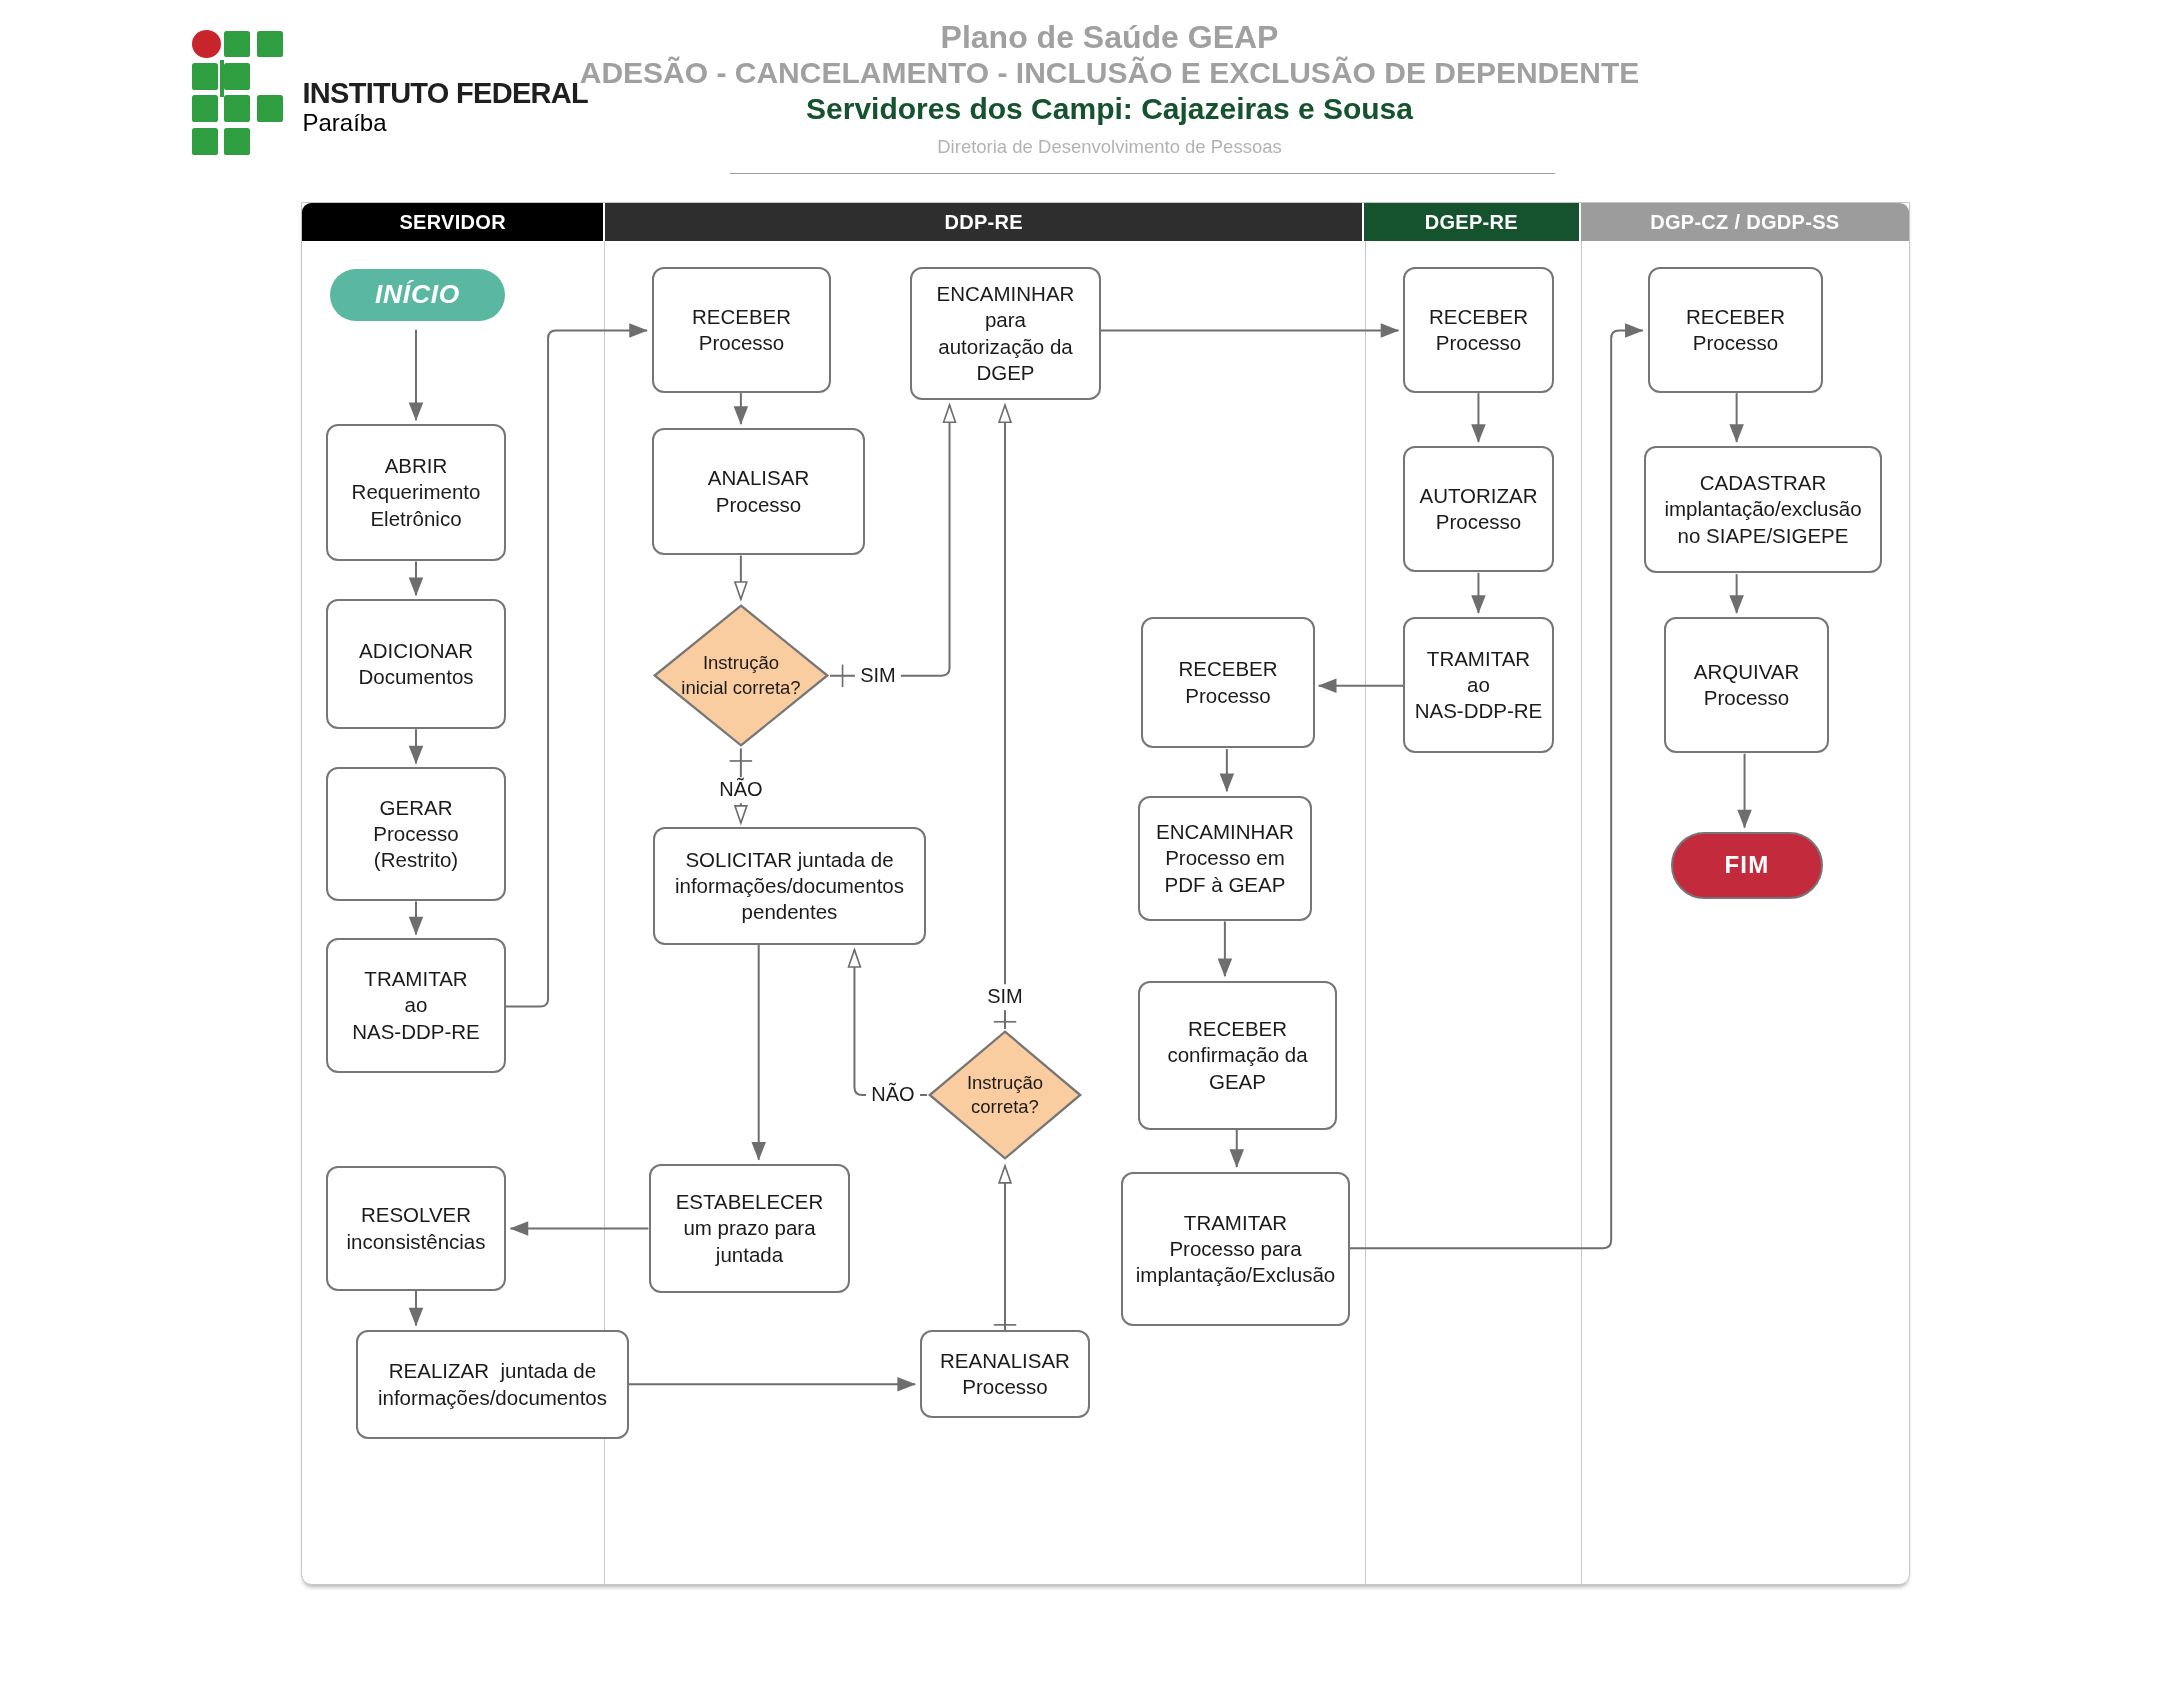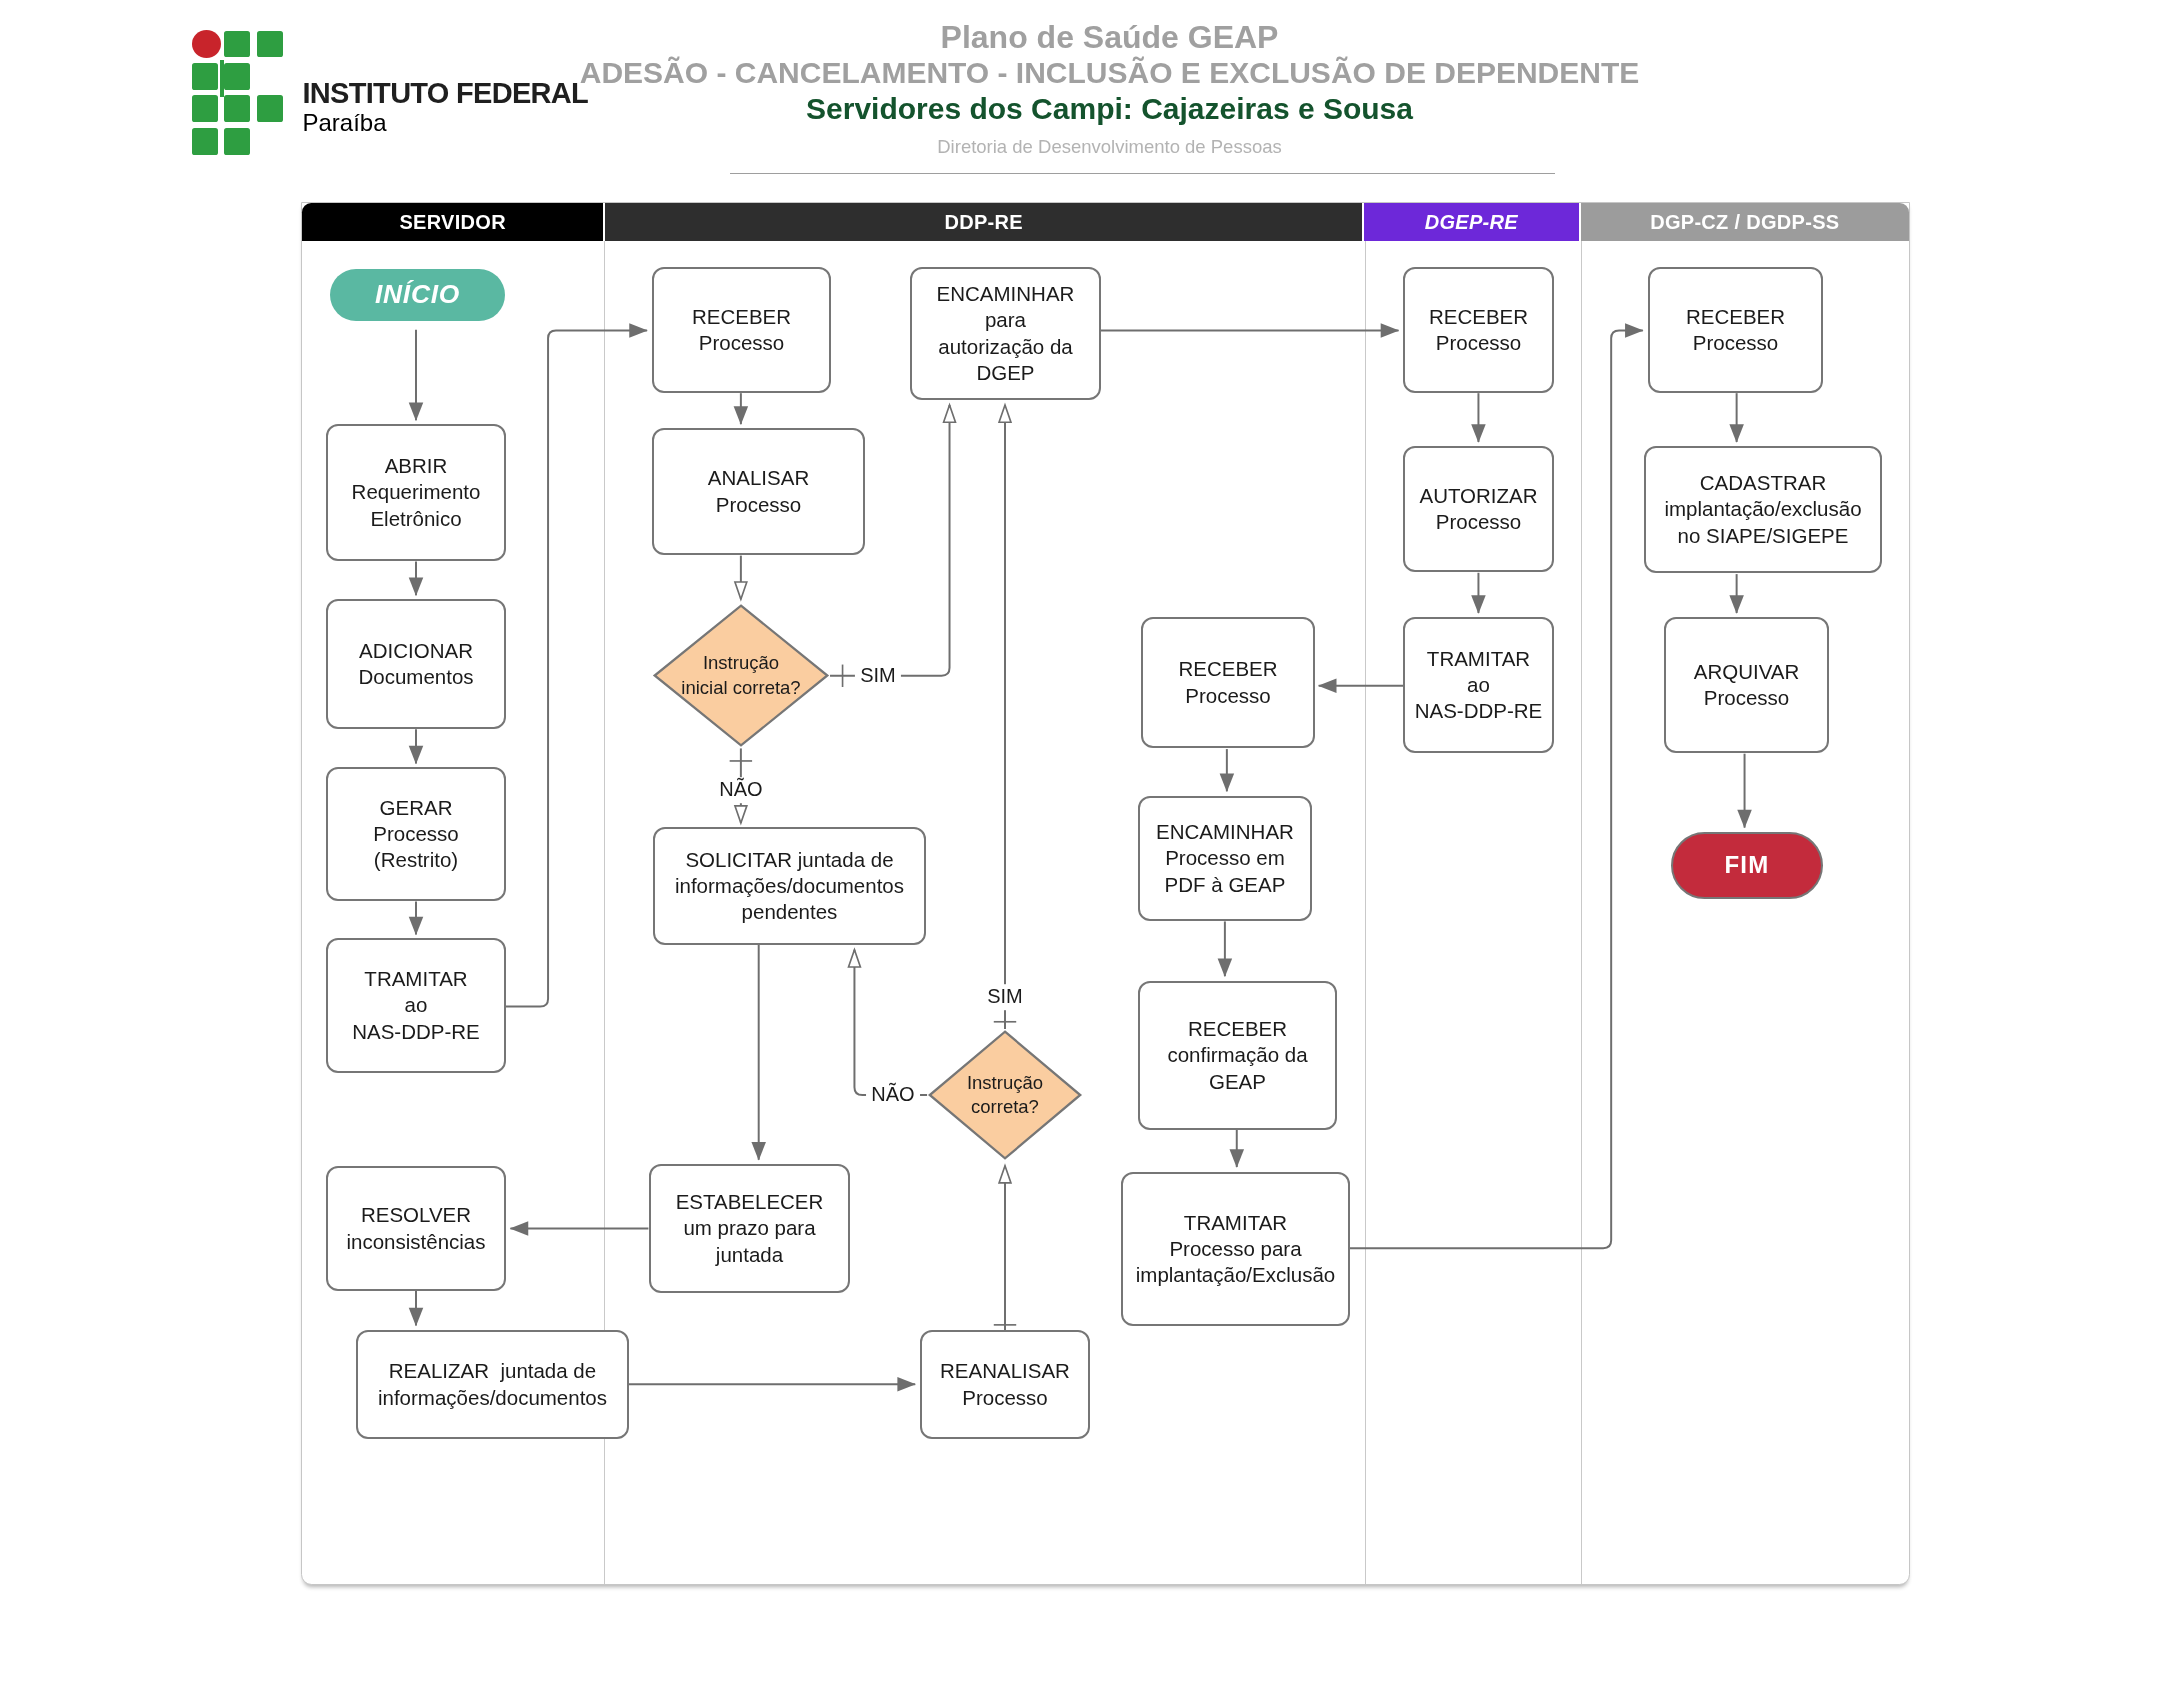--- a/index.html
+++ b/index.html
@@ -88,21 +88,21 @@
   <div class="t2">ADESÃO - CANCELAMENTO - INCLUSÃO E EXCLUSÃO DE DEPENDENTE</div>
   <div class="t3">Servidores dos Campi: Cajazeiras e Sousa</div>
   <div class="t4">Diretoria de Desenvolvimento de Pessoas</div>
 </div>
 <div class="title-rule"></div>
 
 <div class="lanes">
   <div class="lane-headers">
     <div class="lane-h lh1" style="background: rgb(0, 0, 0);">SERVIDOR</div>
     <div class="lane-h lh2" style="background: rgb(46, 46, 46);">DDP-RE</div>
-    <div class="lane-h lh3" style="background: #6d28d9; font-style: italic;">DGEP-RE</div>
+    <div class="lane-h lh3" style="background: #14532d;">DGEP-RE</div>
     <div class="lane-h lh4" style="background: rgb(156, 156, 156);">DGP-CZ / DGDP-SS</div>
   </div>
   <div class="vdiv vd1"></div>
   <div class="vdiv vd2"></div>
   <div class="vdiv vd3"></div>
 </div>
 
 <svg class="edges" width="2183" height="1687" viewBox="0 0 3306 2554">
   <defs>
     <marker id="mf" markerUnits="userSpaceOnUse" markerWidth="34" markerHeight="30" refX="30" refY="15" orient="auto">
@@ -216,21 +216,21 @@
 <div class="diamond" style="left:927px;top:1029px;width:156px;height:132px;">
   <svg width="156" height="132" viewBox="0 0 236 200">
     <polygon points="118,4 232,100 118,196 4,100" stroke="#767676" stroke-width="3.5" fill="#FACDA0"></polygon>
   </svg>
   <div class="dlabel">
       <span>Instrução
 correta?</span>
     </div>
 </div>
 
-<div class="node" style="left:920px;top:1330px;width:170px;height:109px;">
+<div class="node" style="left:920px;top:1330px;width:170px;height:88px;">
   <span>REANALISAR
 Processo</span>
   </div>
 <div class="node" style="left:910px;top:267px;width:191px;height:133px;">
   <span>ENCAMINHAR
 para
 autorização da
 DGEP</span>
   </div>
 <div class="node" style="left:1141px;top:617px;width:174px;height:131px;">

